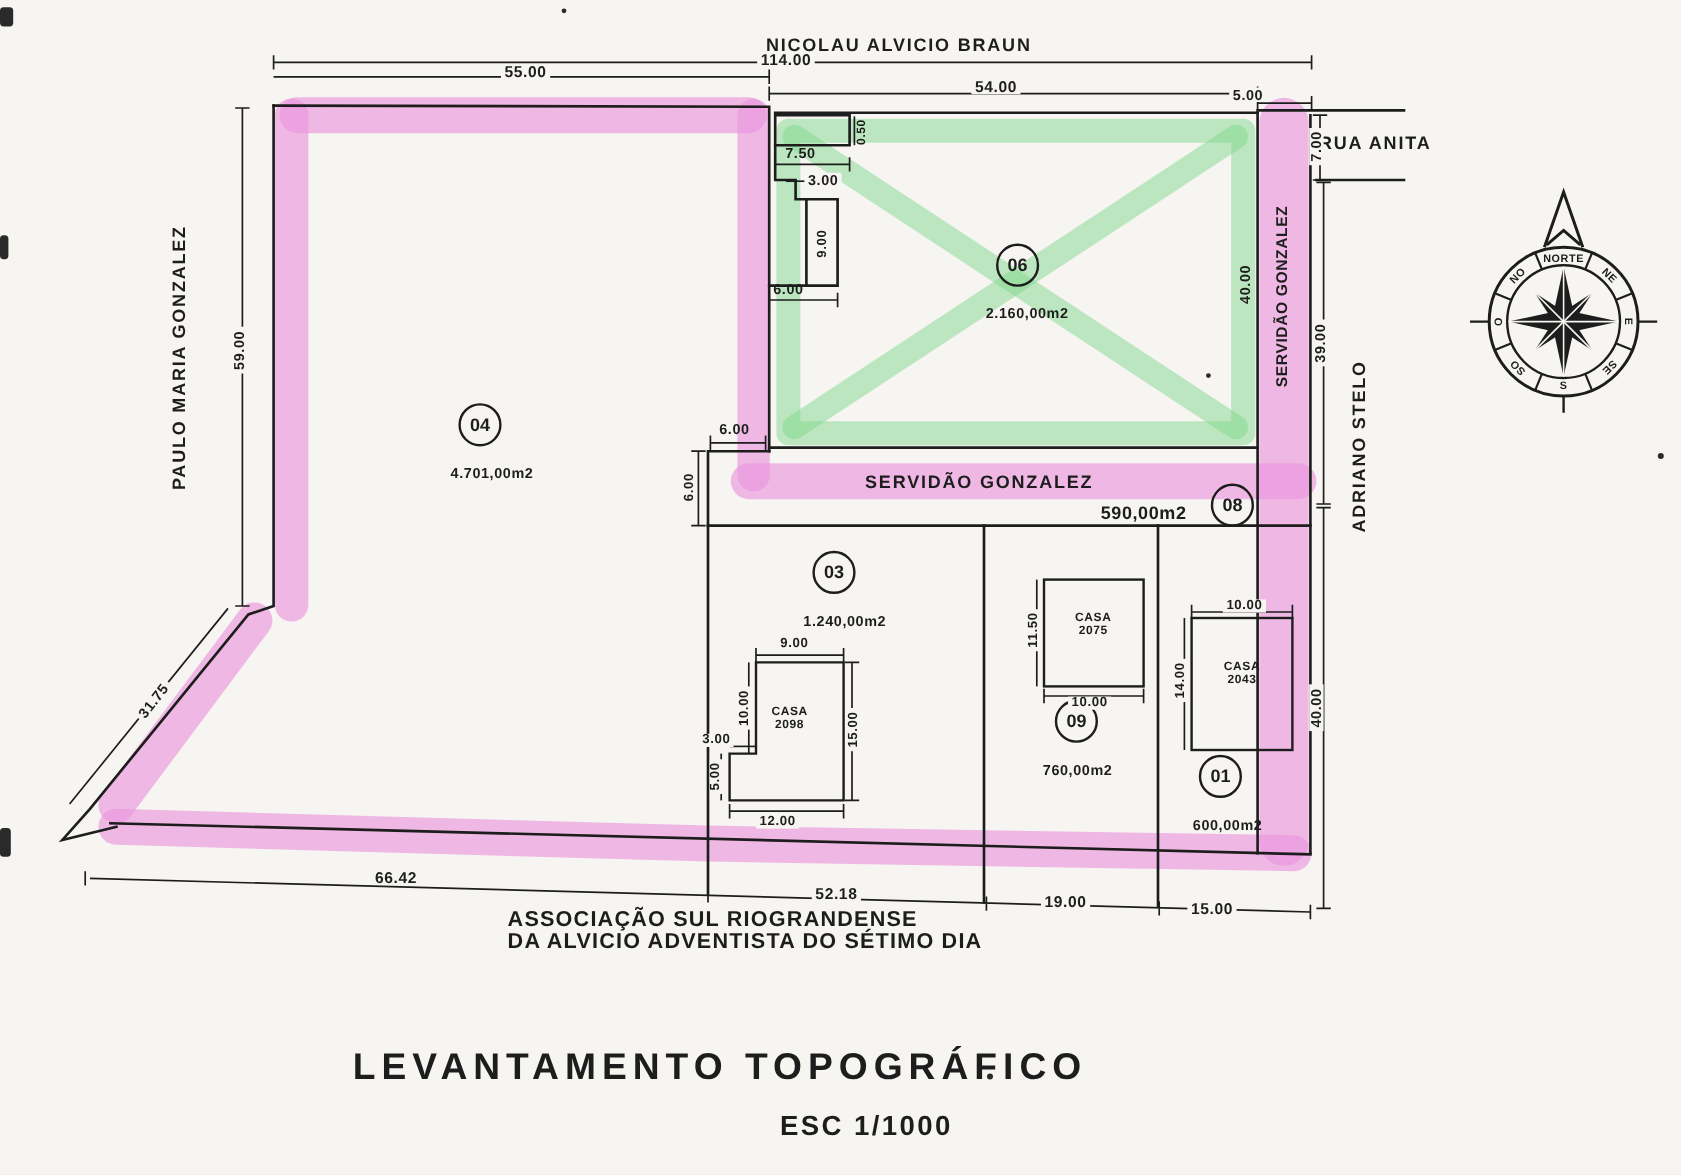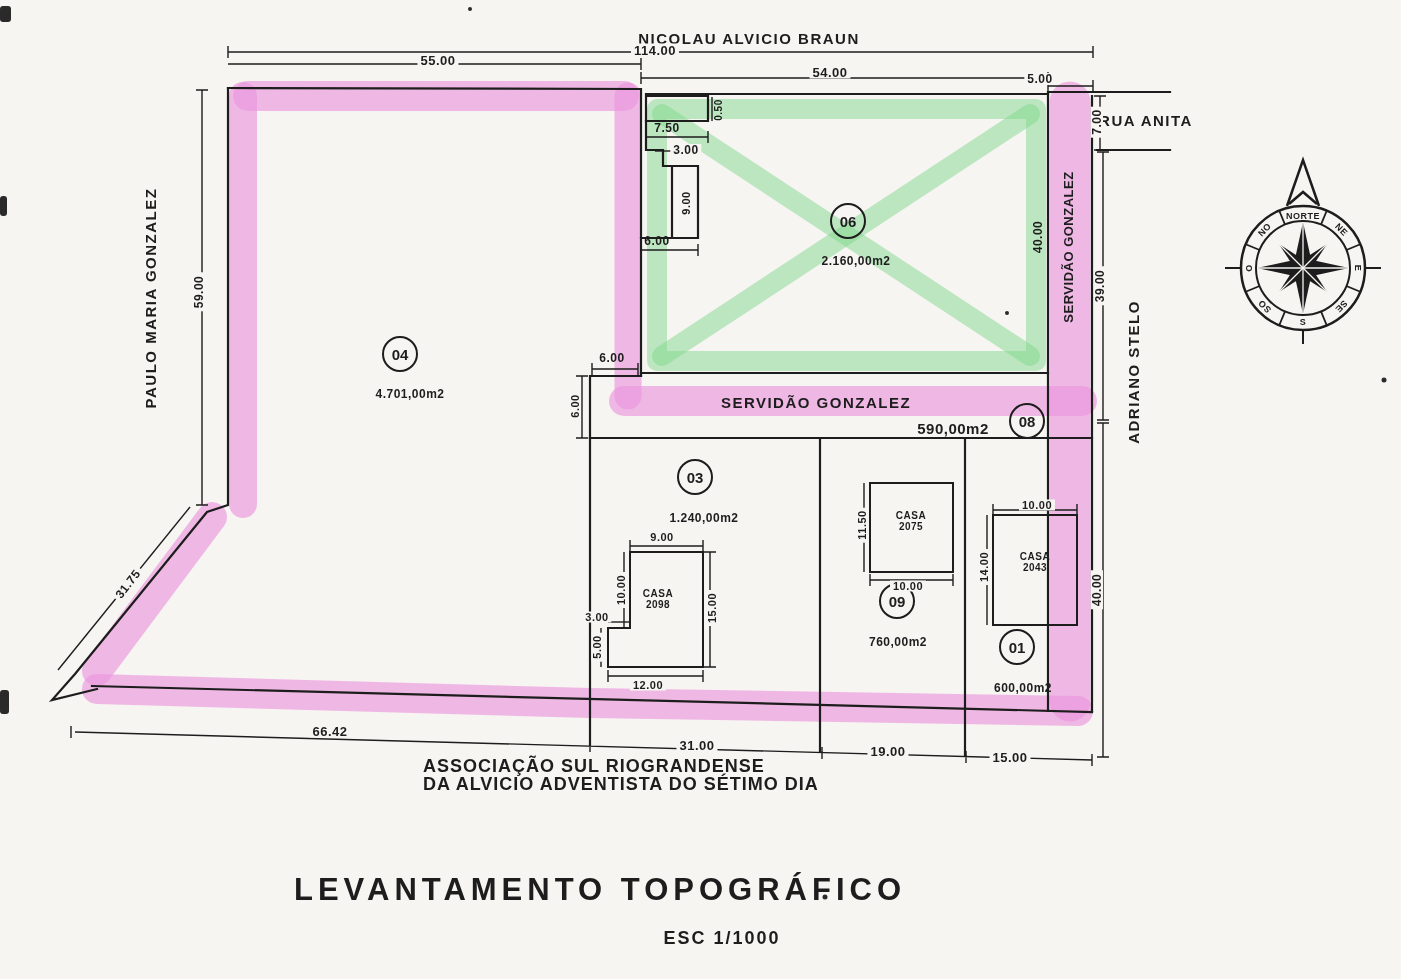--- a/index.html
+++ b/index.html
@@ -13,21 +13,21 @@
   .s9{font-size:9px;}  .s10{font-size:10px;} .s11{font-size:11px;}
   .s12{font-size:12px;} .s13{font-size:13px;} .s14{font-size:18px;letter-spacing:1px;}
   .s15{font-size:15px;letter-spacing:1.5px;} .s16{font-size:12px;letter-spacing:.5px;}
   .bg{background:#f7f5f2;padding:0 3px;}
   .lotnum{position:absolute;width:32px;height:32px;border:2.5px solid #1d1d1d;border-radius:50%;
           transform:translate(-50%,-50%);display:flex;align-items:center;justify-content:center;
           font-weight:700;font-size:15px;}
   .casa{text-align:center;letter-spacing:.5px;font-weight:700;}
   .casa div{line-height:1.05;}
   .title{font-size:31px;letter-spacing:5px;font-weight:700;}
-  .esc{font-size:18px;letter-spacing:2px;font-weight:700;}
+  .esc{font-size:23px;letter-spacing:2px;font-weight:700;}
 </style>
 </head>
 <body>
 
 <div class="canvas">
 
 <svg class="linework" width="1401" height="979" viewBox="0 0 1401 979">
 
   <g style="mix-blend-mode:multiply" stroke="#f29ae9" stroke-opacity="0.62" fill="none" stroke-linecap="round" stroke-linejoin="round">
     <path d="M248,96 H624" stroke-width="30"></path>
@@ -196,21 +196,21 @@
 <div class="lbl s13 bg" style="left:438px;top:60px">55.00</div>
 <div class="lbl s13 bg" style="left:830px;top:72px">54.00</div>
 <div class="lbl s12 bg" style="left:1040px;top:79px">5.00</div>
 <div class="lbl s12 rot bg" style="left:1097px;top:122px">7.00</div>
 <div class="lbl s12 rot bg" style="left:1100px;top:286px">39.00</div>
 <div class="lbl s12 rot bg" style="left:1097px;top:590px">40.00</div>
 <div class="lbl s12 rot" style="left:1038px;top:237px">40.00</div>
 <div class="lbl s12 rot bg" style="left:199px;top:292px">59.00</div>
 <div class="lbl s12 bg" style="left:128px;top:584px;transform:translate(-50%,-50%) rotate(-52deg)">31.75</div>
 <div class="lbl s13 bg" style="left:330px;top:731px">66.42</div>
-<div class="lbl s13 bg" style="left:697px;top:745px">31.00</div>
+<div class="lbl s13 bg" style="left:697px;top:745px">52.18</div>
 <div class="lbl s13 bg" style="left:888px;top:751px">19.00</div>
 <div class="lbl s13 bg" style="left:1010px;top:757px">15.00</div>
 
 <div class="lbl s10 rot" style="left:719px;top:110px">0.50</div>
 <div class="lbl s12" style="left:667px;top:128px">7.50</div>
 <div class="lbl s12 bg" style="left:686px;top:150px">3.00</div>
 <div class="lbl s11 rot bg" style="left:686px;top:203px">9.00</div>
 <div class="lbl s12" style="left:657px;top:241px">6.00</div>
 
 <div class="lbl s12" style="left:612px;top:358px">6.00</div>

